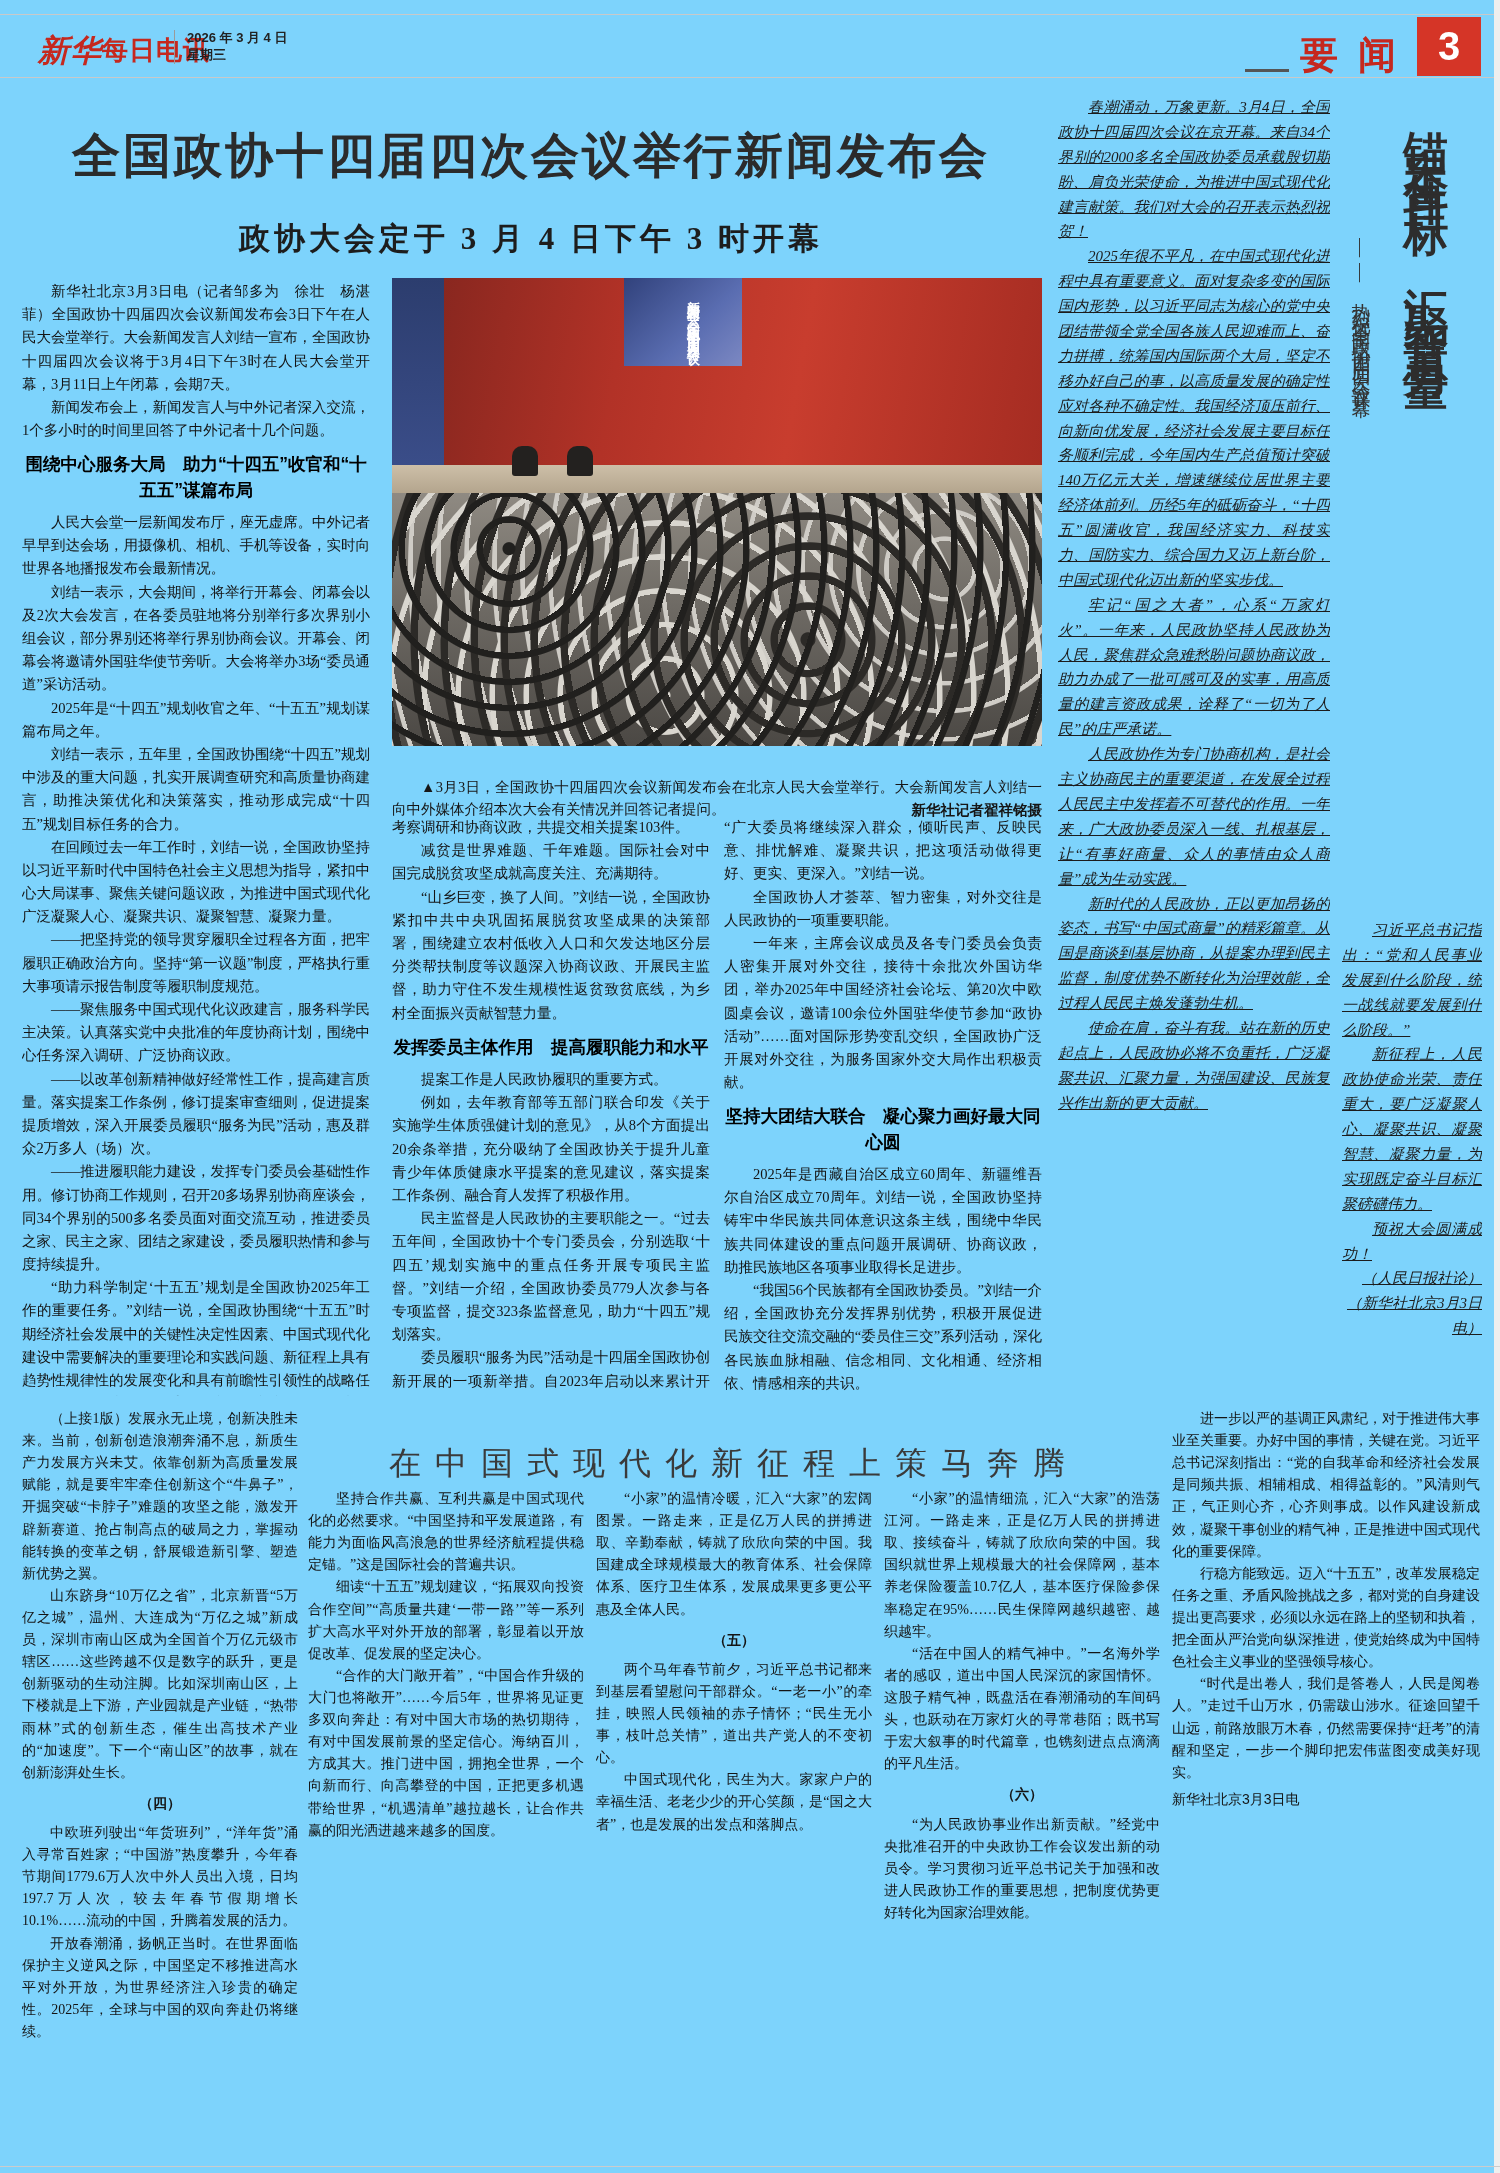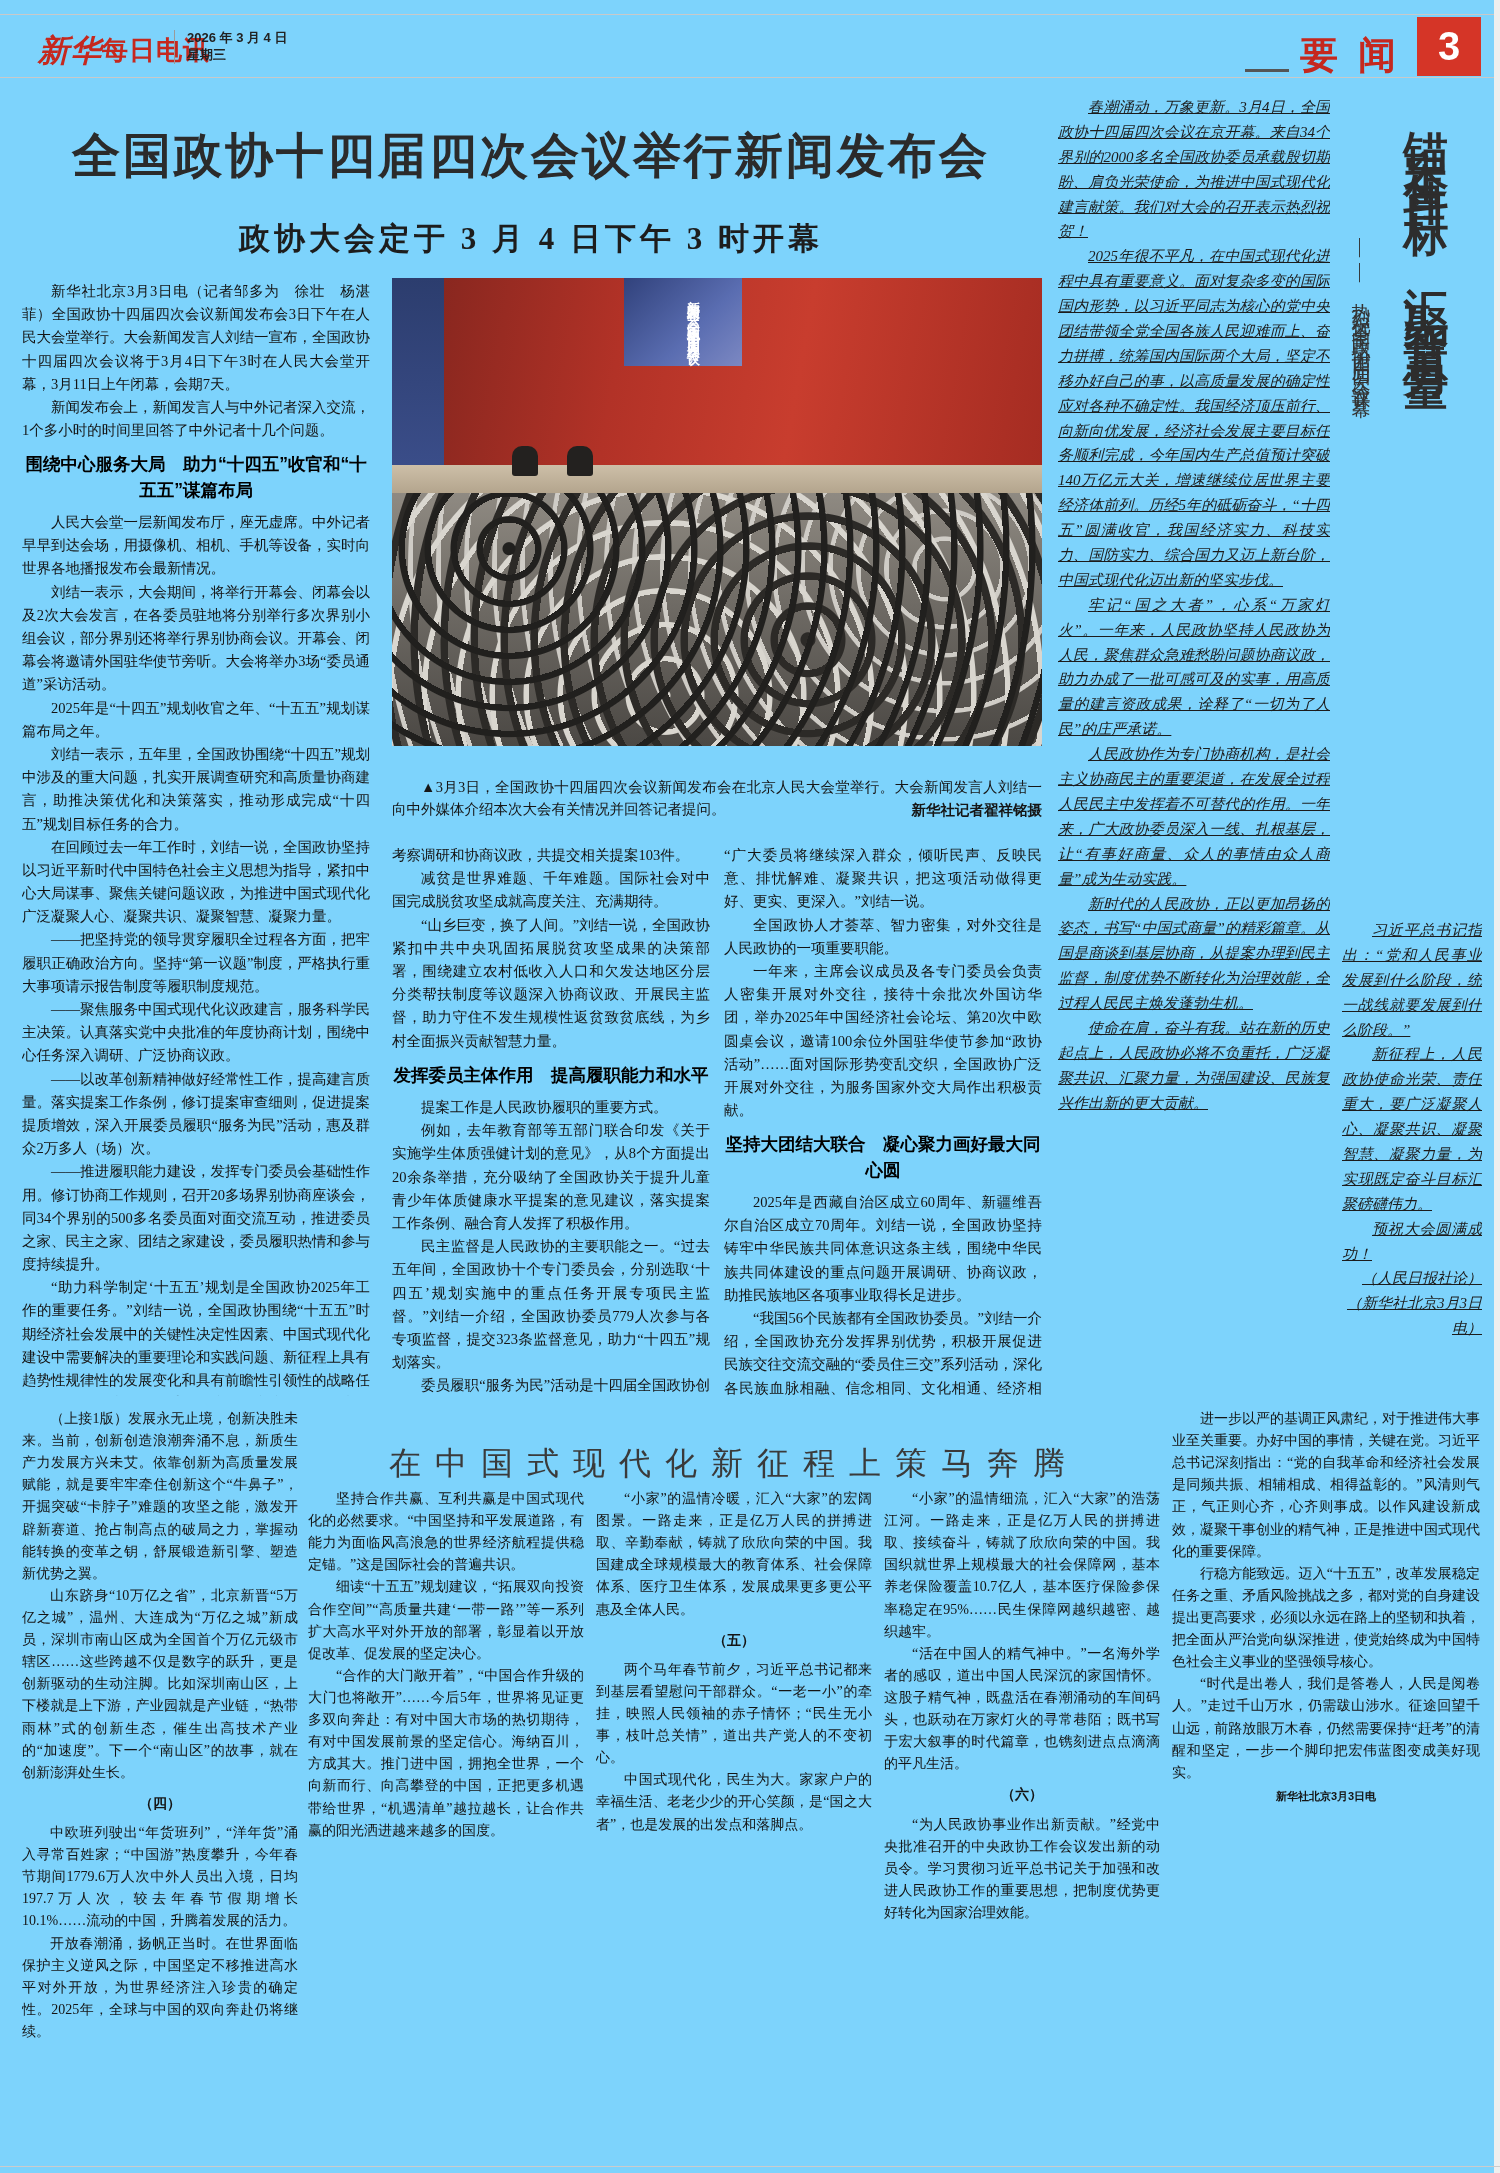--- a/index.html
+++ b/index.html
@@ -22,27 +22,27 @@
   .head-dash{position:absolute;left:1245px;top:69px;width:44px;height:3px;background:#555;}
 
   
   .main-headline{position:absolute;left:20px;top:92px;width:1022px;text-align:center;
                  font-size:48px;font-weight:800;letter-spacing:3px;color:#2b2b2b;white-space:nowrap;}
   .sub-headline{position:absolute;left:20px;top:192px;width:1022px;text-align:center;
                 font-size:31px;font-weight:600;letter-spacing:4px;color:#1d1d1d;}
 
   .art{position:absolute;overflow:hidden;text-align:justify;}
   .art p{margin:0;text-indent:2em;font-size:14.5px;line-height:1.6;color:#141414;}
-  .art p.cont{text-indent:0;margin-top:28px;}
+  .art p.cont{text-indent:0;}
   .art p.col-subhead{font-family:"Liberation Sans","DejaVu Sans",sans-serif;font-weight:700;
                      font-size:17.5px;line-height:1.45;text-indent:0;text-align:center;margin:10px 0 8px;color:#000;}
   .art p.sec-marker{font-family:"Liberation Sans","DejaVu Sans",sans-serif;font-weight:700;
                     text-align:center;text-indent:0;margin:8px 0;}
   .art p.sign-line{text-align:right;text-indent:0;}
-  .art p.sign-bold{text-align:center;text-indent:0;font-family:"Liberation Sans","DejaVu Sans",sans-serif;font-weight:700;font-size:11px;margin-top:4px;}
+  .art p.sign-bold{text-align:left;text-indent:0;font-family:"Liberation Sans","DejaVu Sans",sans-serif;font-weight:400;font-size:14px;margin-top:4px;}
 
   .col1{left:22px;top:280px;width:348px;height:1116px;}
   .col2{left:392px;top:816px;width:318px;height:580px;}
   .col3{left:724px;top:816px;width:318px;height:580px;}
 
   
   .photo{position:absolute;left:392px;top:278px;width:650px;height:468px;margin:0;overflow:hidden;background:#6d6861;}
   .photo-red{position:absolute;left:0;top:0;width:100%;height:42%;
              background:linear-gradient(100deg,#7e241d 0%,#b23227 35%,#c83d2e 62%,#a52c22 100%);}
   .photo-bluestrip{position:absolute;left:0;top:0;width:52px;height:45%;

